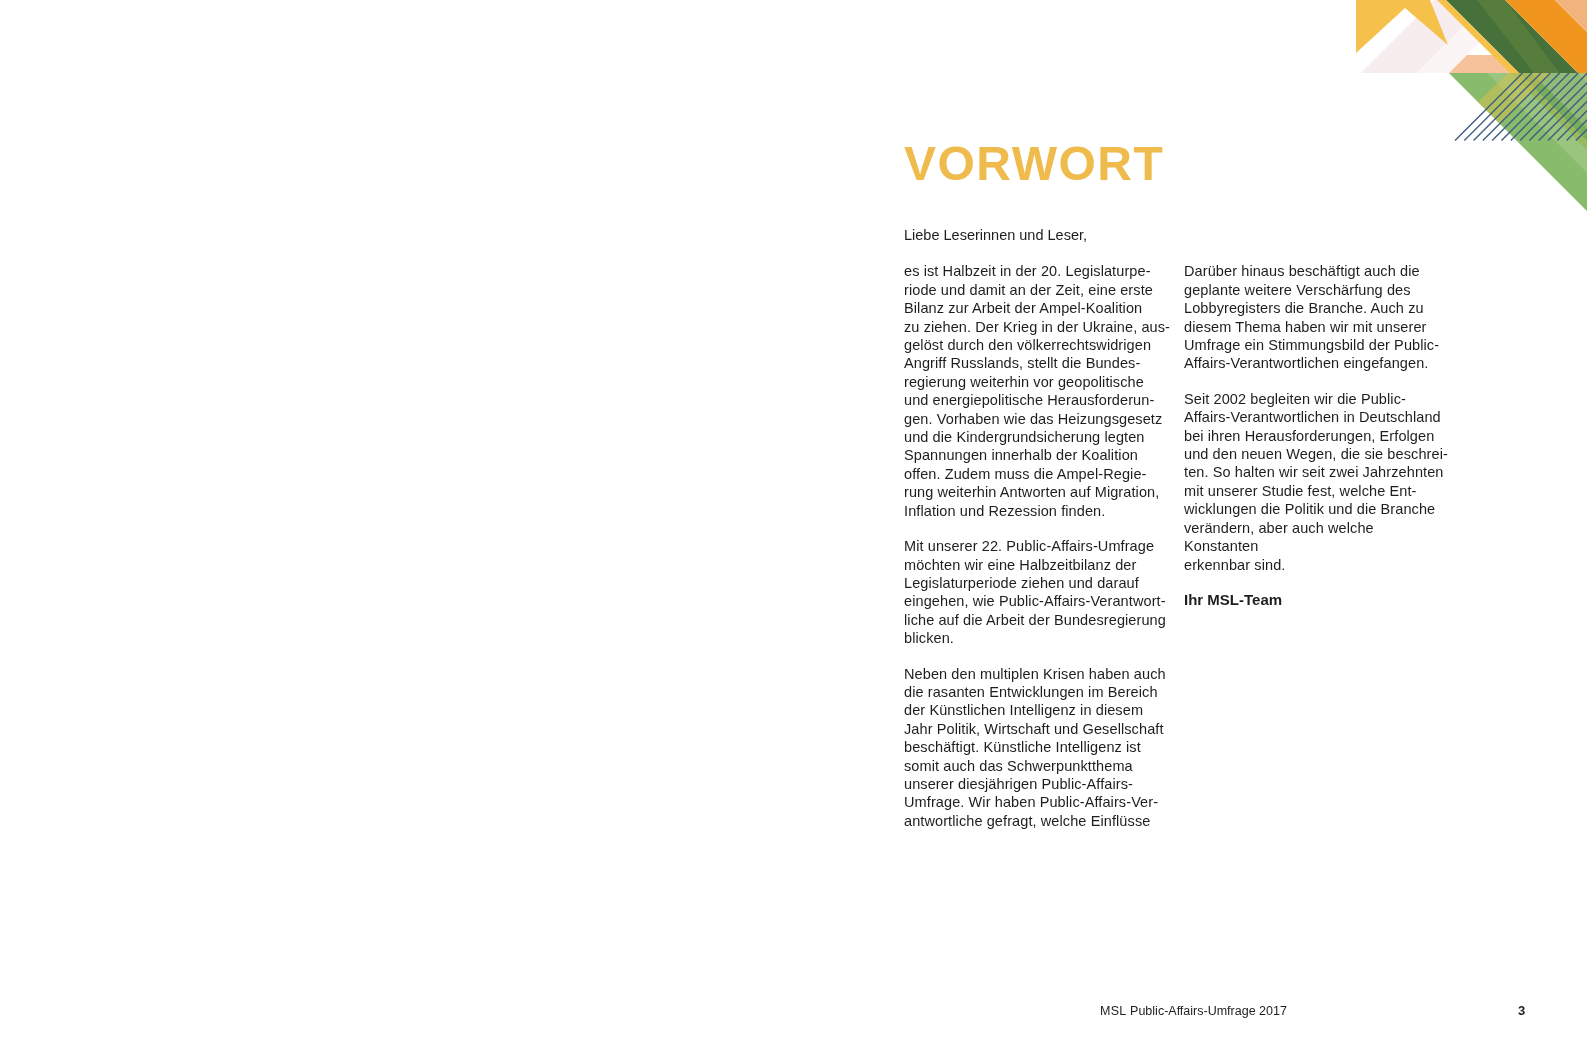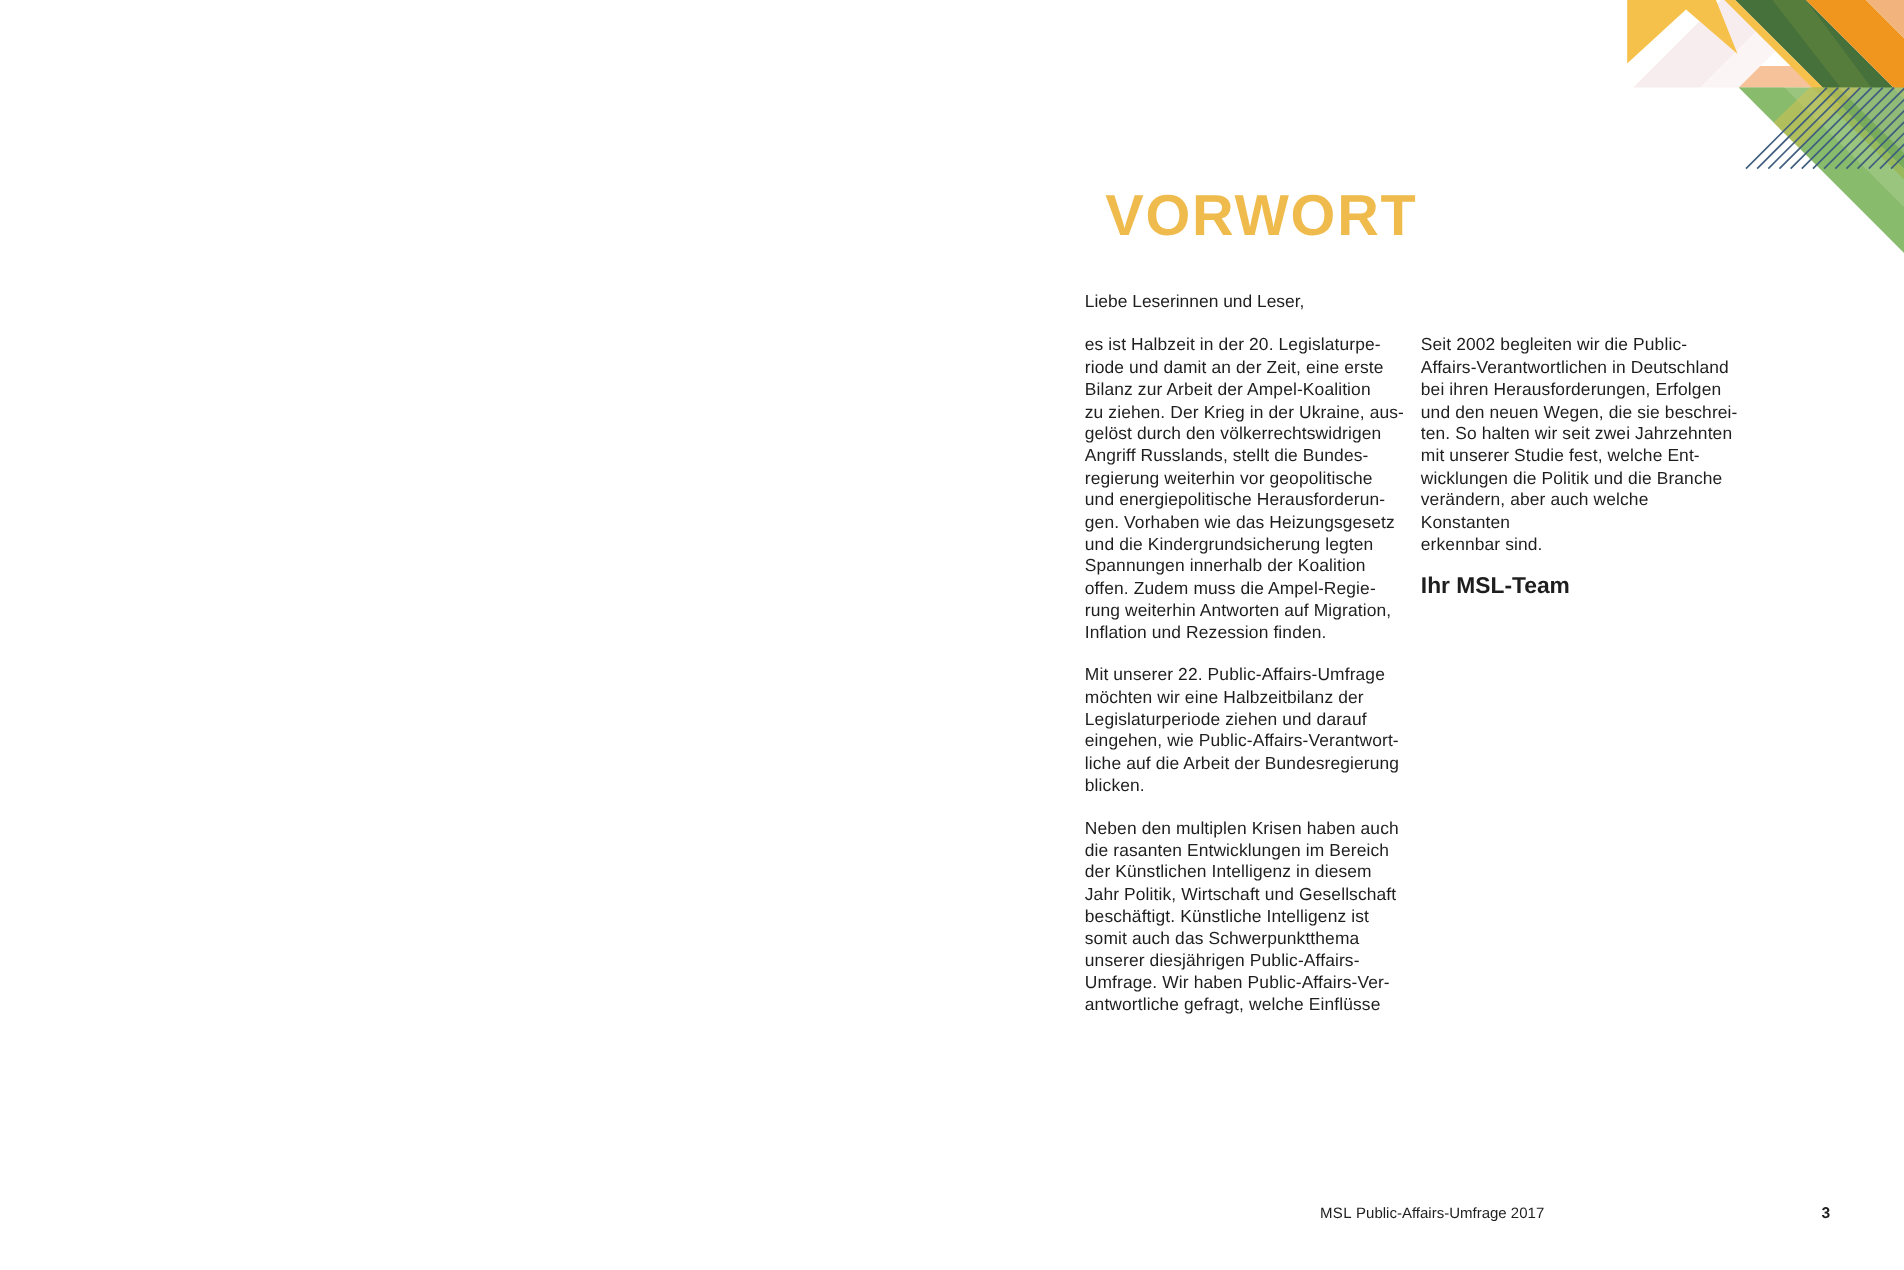--- a/index.html
+++ b/index.html
@@ -3,31 +3,31 @@
 <meta charset="utf-8">
 <style>
   html,body{margin:0;padding:0;background:#ffffff;}
   .page{
     position:relative;width:1587px;height:1058px;background:#ffffff;
     overflow:hidden;font-family:"Liberation Sans",sans-serif;color:#1e1e1e;
   }
   .corner-decoration{position:absolute;top:0;right:0;width:250px;height:215px;display:block;}
   .content{position:absolute;left:904px;top:142px;width:560px;}
   .page-title{
-    margin:17px;font-size:48px;line-height:44px;font-weight:bold;
+    margin:0;font-size:48px;line-height:44px;font-weight:bold;
     letter-spacing:1.5px;color:#F0BB4D;
   }
   .salutation{margin:40px 0 18px 0;font-size:14.5px;line-height:18.4px;}
   .cols{display:flex;gap:12px;}
   .col{width:268px;}
   .para{
     margin:0 0 17px 0;font-size:14.5px;line-height:18.4px;
     white-space:pre-line;letter-spacing:0.1px;
   }
-  .signature{font-size:19px;line-height:18.4px;font-weight:bold;margin-top:17px;}
+  .signature{font-size:15px;line-height:18.4px;font-weight:bold;margin-top:17px;}
   .footer-left{position:absolute;left:1100px;top:1004px;font-size:12.5px;line-height:14px;}
   .footer-brand{font-weight:normal;letter-spacing:0.3px;}
   .page-number{position:absolute;left:1518px;top:1003px;font-size:13px;font-weight:bold;}
 </style>
 </head>
 <body>
 
 <div class="page">
 
   <svg class="corner-decoration" viewBox="0 0 250 215" xmlns="http://www.w3.org/2000/svg" aria-hidden="true">
@@ -91,20 +91,26 @@
 die rasanten Entwicklungen im Bereich
 der Künstlichen Intelligenz in diesem
 Jahr Politik, Wirtschaft und Gesellschaft
 beschäftigt. Künstliche Intelligenz ist
 somit auch das Schwerpunktthema
 unserer diesjährigen Public-Affairs-
 Umfrage. Wir haben Public-Affairs-Ver-
 antwortliche gefragt, welche Einflüsse</p>
       </div>
       <div class="col">
+        <p class="para">Darüber hinaus beschäftigt auch die
+geplante weitere Verschärfung des
+Lobbyregisters die Branche. Auch zu
+diesem Thema haben wir mit unserer
+Umfrage ein Stimmungsbild der Public-
+Affairs-Verantwortlichen eingefangen.</p>
         <p class="para">Seit 2002 begleiten wir die Public-
 Affairs-Verantwortlichen in Deutschland
 bei ihren Herausforderungen, Erfolgen
 und den neuen Wegen, die sie beschrei-
 ten. So halten wir seit zwei Jahrzehnten
 mit unserer Studie fest, welche Ent-
 wicklungen die Politik und die Branche
 verändern, aber auch welche Konstanten
 erkennbar sind.</p>
         <div class="signature">Ihr MSL-Team</div>

